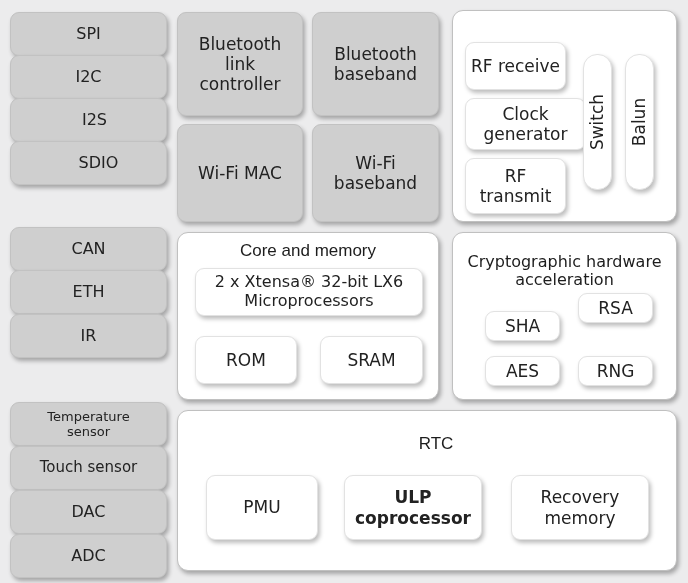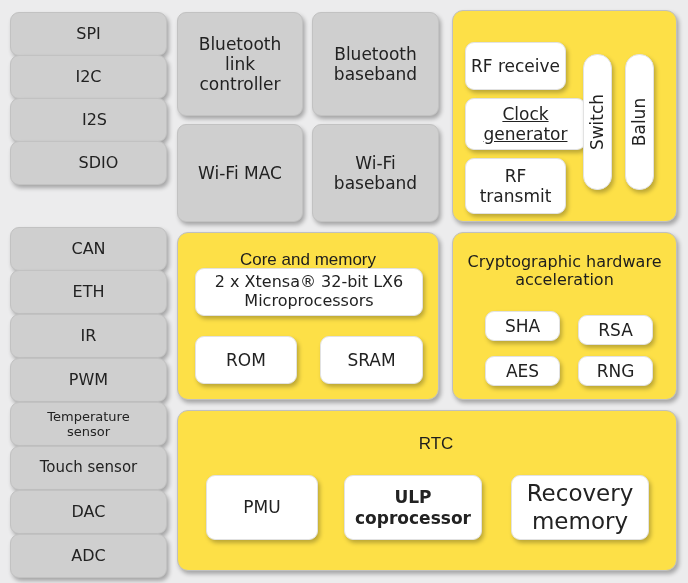--- a/index.html
+++ b/index.html
@@ -45,21 +45,21 @@
   
   .white {
     background: #ffffff;
     border: 1px solid #e2e2e2;
     box-shadow: 2px 3px 4px rgba(0,0,0,0.26);
   }
 
   
   .group {
     position: absolute;
-    background: #fde047;
+    background: #ffffff;
     border: 1px solid #c0c0c0;
     border-radius: 11px;
     box-shadow: 2px 3px 4px rgba(0,0,0,0.30);
   }
 
   .group-title {
     position: absolute;
     left: 0;
     width: 100%;
     text-align: center;
@@ -120,23 +120,20 @@
   </div>
   <div class="blk grey rail-item" style="top:227px;">
     <span class="cell-txt">CAN</span>
   </div>
   <div class="blk grey rail-item" style="top:270px;">
     <span class="cell-txt">ETH</span>
   </div>
   <div class="blk grey rail-item" style="top:314px;">
     <span class="cell-txt">IR</span>
   </div>
-  <div class="blk grey rail-item" style="top:358px;">
-    <span class="cell-txt">PWM</span>
-  </div>
   <div class="blk grey rail-item" style="top:402px;font-size:13px;">
     <span class="cell-txt">Temperature<br>sensor</span>
   </div>
   <div class="blk grey rail-item" style="top:446px;font-size:15px;">
     <span class="cell-txt">Touch sensor</span>
   </div>
   <div class="blk grey rail-item" style="top:490px;">
     <span class="cell-txt">DAC</span>
   </div>
   <div class="blk grey rail-item" style="top:534px;">
@@ -158,40 +155,40 @@
   <div class="blk grey radio-blk" style="left:312px;top:124px;width:127px;height:98px;">
     <span class="cell-txt">Wi-Fi<br>baseband</span>
   </div>
 
   <div class="group" style="left:452px;top:10px;width:225px;height:212px;">
 
     <div class="blk white" style="left:12px;top:31px;width:101px;height:48px;font-size:17px;">
       <span class="cell-txt">RF receive</span>
     </div>
 
-    <div class="blk white" style="left:12px;top:87px;width:121px;height:52px;font-size:17px;text-decoration:underline;">
+    <div class="blk white" style="left:12px;top:87px;width:121px;height:52px;font-size:17px;">
       <span class="cell-txt">Clock<br>generator</span>
     </div>
 
     <div class="blk white" style="left:12px;top:147px;width:101px;height:56px;font-size:17px;">
       <span class="cell-txt">RF<br>transmit</span>
     </div>
 
     <div class="pill" style="left:130px;top:43px;width:29px;height:136px;">
       <span>Switch</span>
     </div>
 
     <div class="pill" style="left:172px;top:43px;width:29px;height:136px;">
       <span>Balun</span>
     </div>
   </div>
 
   <div class="group" style="left:177px;top:232px;width:262px;height:168px;">
 
-    <div class="group-title" style="top:8px;margin-top:9px;">Core and memory</div>
+    <div class="group-title" style="top:8px;">Core and memory</div>
 
     <div class="blk white" style="left:17px;top:35px;width:228px;height:48px;font-size:16px;">
       <span class="cell-txt">2 x Xtensa® 32-bit LX6<br>Microprocessors</span>
     </div>
 
     <div class="blk white" style="left:17px;top:103px;width:102px;height:48px;font-size:17px;">
       <span class="cell-txt">ROM</span>
     </div>
 
     <div class="blk white" style="left:142px;top:103px;width:103px;height:48px;font-size:17px;">
@@ -200,21 +197,21 @@
   </div>
 
   <div class="group" style="left:452px;top:232px;width:225px;height:168px;">
 
     <div class="group-title" style="top:20px;font-family:'DejaVu Sans',sans-serif;font-size:16px;">Cryptographic hardware<br>acceleration</div>
 
     <div class="blk white" style="left:32px;top:78px;width:75px;height:30px;font-size:17px;">
       <span class="cell-txt">SHA</span>
     </div>
 
-    <div class="blk white" style="left:125px;top:82px;width:75px;height:30px;font-size:17px;">
+    <div class="blk white" style="left:125px;top:60px;width:75px;height:30px;font-size:17px;">
       <span class="cell-txt">RSA</span>
     </div>
 
     <div class="blk white" style="left:32px;top:123px;width:75px;height:30px;font-size:17px;">
       <span class="cell-txt">AES</span>
     </div>
 
     <div class="blk white" style="left:125px;top:123px;width:75px;height:30px;font-size:17px;">
       <span class="cell-txt">RNG</span>
     </div>
@@ -225,18 +222,18 @@
     <div class="group-title" style="top:23px;padding-left:18px;">RTC</div>
 
     <div class="blk white" style="left:28px;top:64px;width:112px;height:65px;font-size:17px;">
       <span class="cell-txt">PMU</span>
     </div>
 
     <div class="blk white" style="left:166px;top:64px;width:138px;height:65px;font-size:17px;font-weight:bold;">
       <span class="cell-txt">ULP<br>coprocessor</span>
     </div>
 
-    <div class="blk white" style="left:333px;top:64px;width:138px;height:65px;font-size:23px;align-items:center;">
+    <div class="blk white" style="left:333px;top:64px;width:138px;height:65px;font-size:17px;align-items:center;">
       <span class="cell-txt">Recovery<br>memory</span>
     </div>
   </div>
 
 </div>
 
 </body></html>

